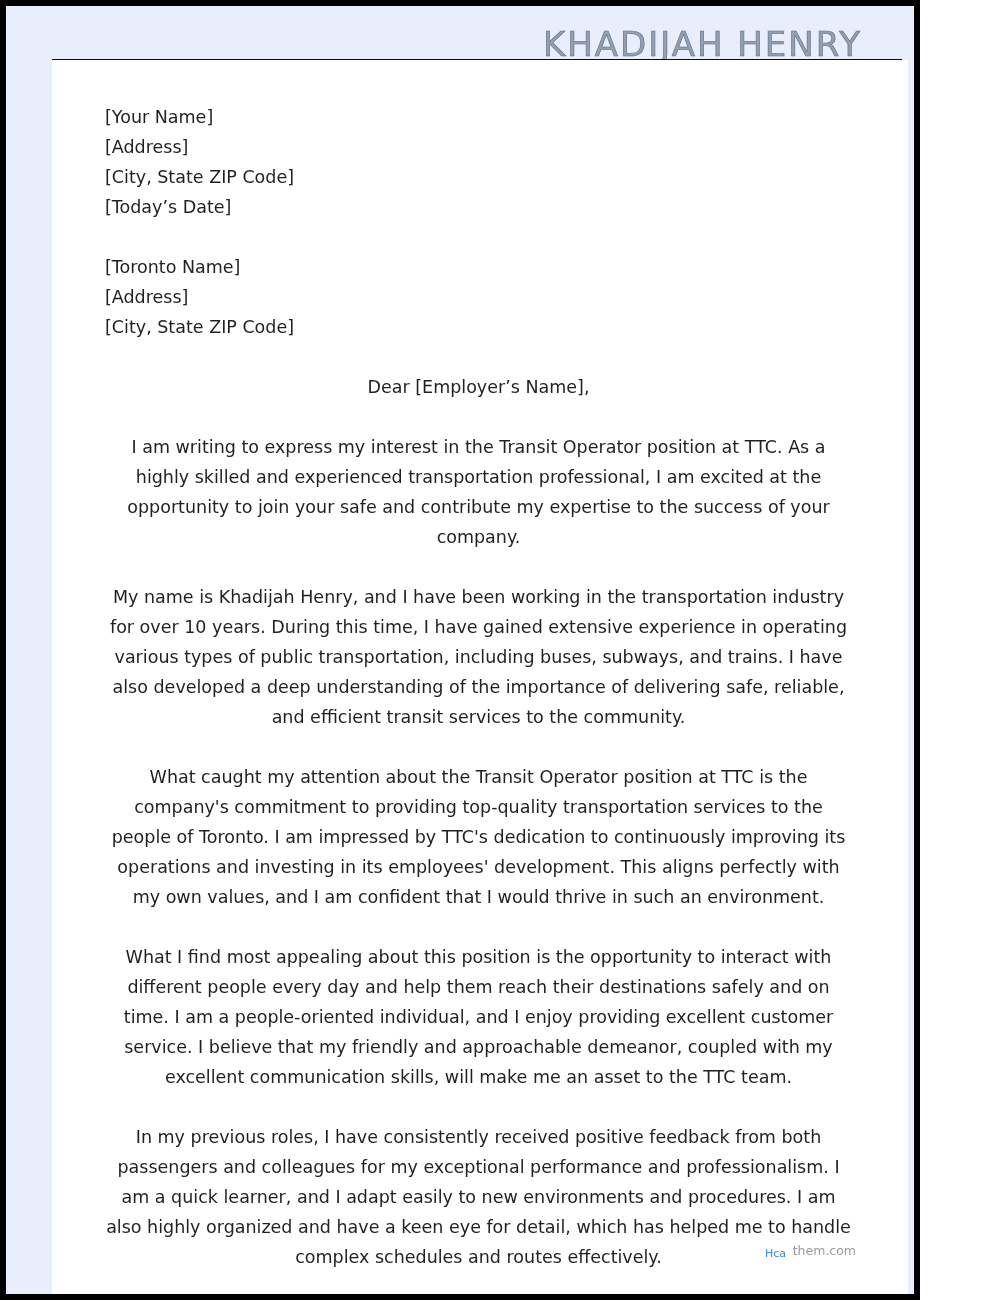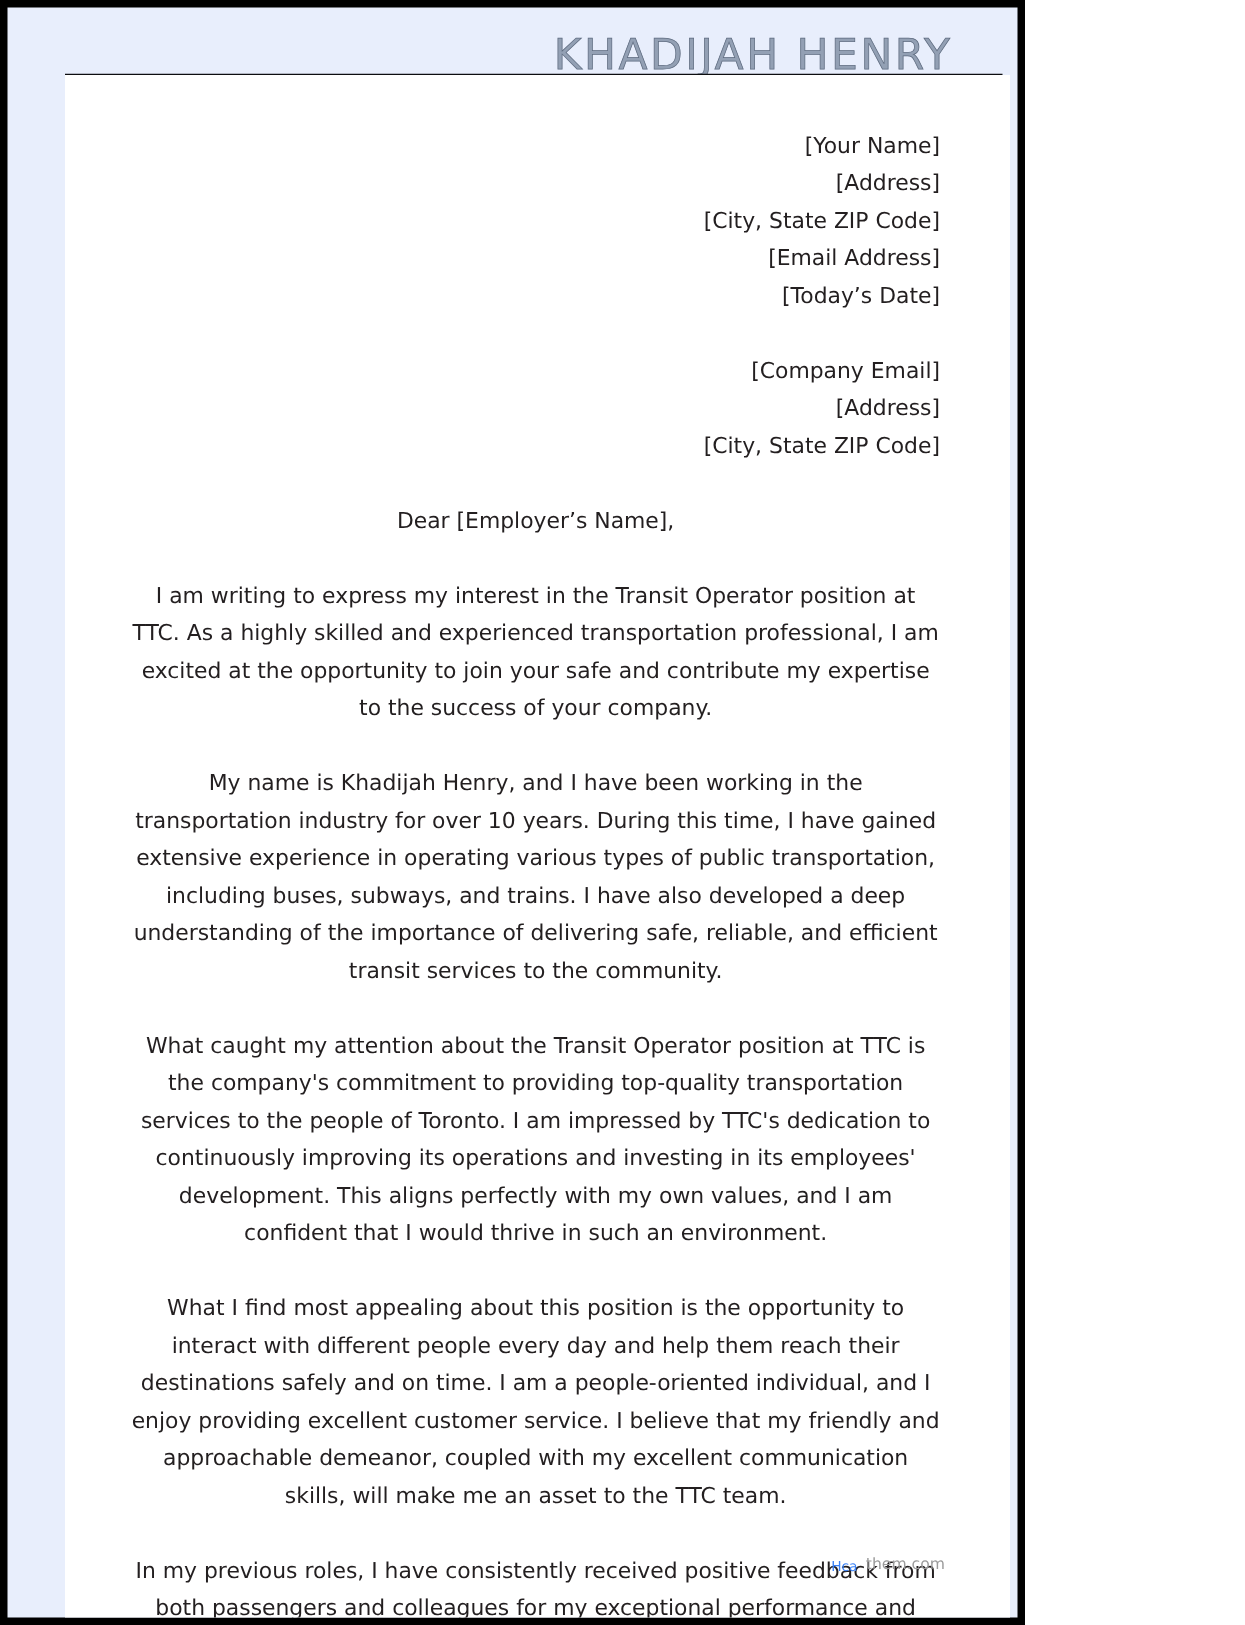--- a/index.html
+++ b/index.html
@@ -8,21 +8,21 @@
   }
   body {
     width: 996px;
     height: 1300px;
     background: #ffffff;
     font-family: "DejaVu Sans", sans-serif;
     overflow: hidden;
   }
   .page {
     position: relative;
-    width: 820px;
+    width: 920px;
     height: 1300px;
     box-sizing: border-box;
     border: 6px solid #000000;
     background: #e8eefc;
   }
   .header {
     position: absolute;
     left: 6px;
     top: 6px;
     right: 6px;
@@ -57,21 +57,20 @@
     background: #ffffff;
     overflow: hidden;
   }
   .letter-inner {
     padding: 42px 56px 0 53px;
   }
   .addr-block, .para {
     font-size: 17.5px;
     line-height: 30px;
     color: #231f20;
-    text-align: right;
   }
   .addr-line {
     white-space: pre;
   }
   .spacer {
     height: 30px;
   }
   .para {
     margin: 0 0 30px 0;
     text-align: center;
@@ -107,28 +106,27 @@
     <div class="header-rule"></div>
   </div>
 
   <div class="letter">
     <div class="letter-inner">
 
       <div class="addr-block">
         <div class="addr-line">[Your Name]</div>
         <div class="addr-line">[Address]</div>
         <div class="addr-line">[City, State ZIP Code]</div>
-        <div class="addr-line">[Email Address]</div>
         <div class="addr-line">[Today’s Date]</div>
       </div>
 
       <div class="spacer"></div>
 
       <div class="addr-block">
-        <div class="addr-line">[Company Email]</div>
+        <div class="addr-line">[Toronto Name]</div>
         <div class="addr-line">[Address]</div>
         <div class="addr-line">[City, State ZIP Code]</div>
       </div>
 
       <div class="spacer"></div>
 
       <div class="para salutation">Dear [Employer’s Name],</div>
 
       <p class="para">I am writing to express my interest in the Transit Operator position at TTC. As a highly skilled and experienced transportation professional, I am excited at the opportunity to join your safe and contribute my expertise to the success of your company.</p>
       <p class="para">My name is Khadijah Henry, and I have been working in the transportation industry for over 10 years. During this time, I have gained extensive experience in operating various types of public transportation, including buses, subways, and trains. I have also developed a deep understanding of the importance of delivering safe, reliable, and efficient transit services to the community.</p>

